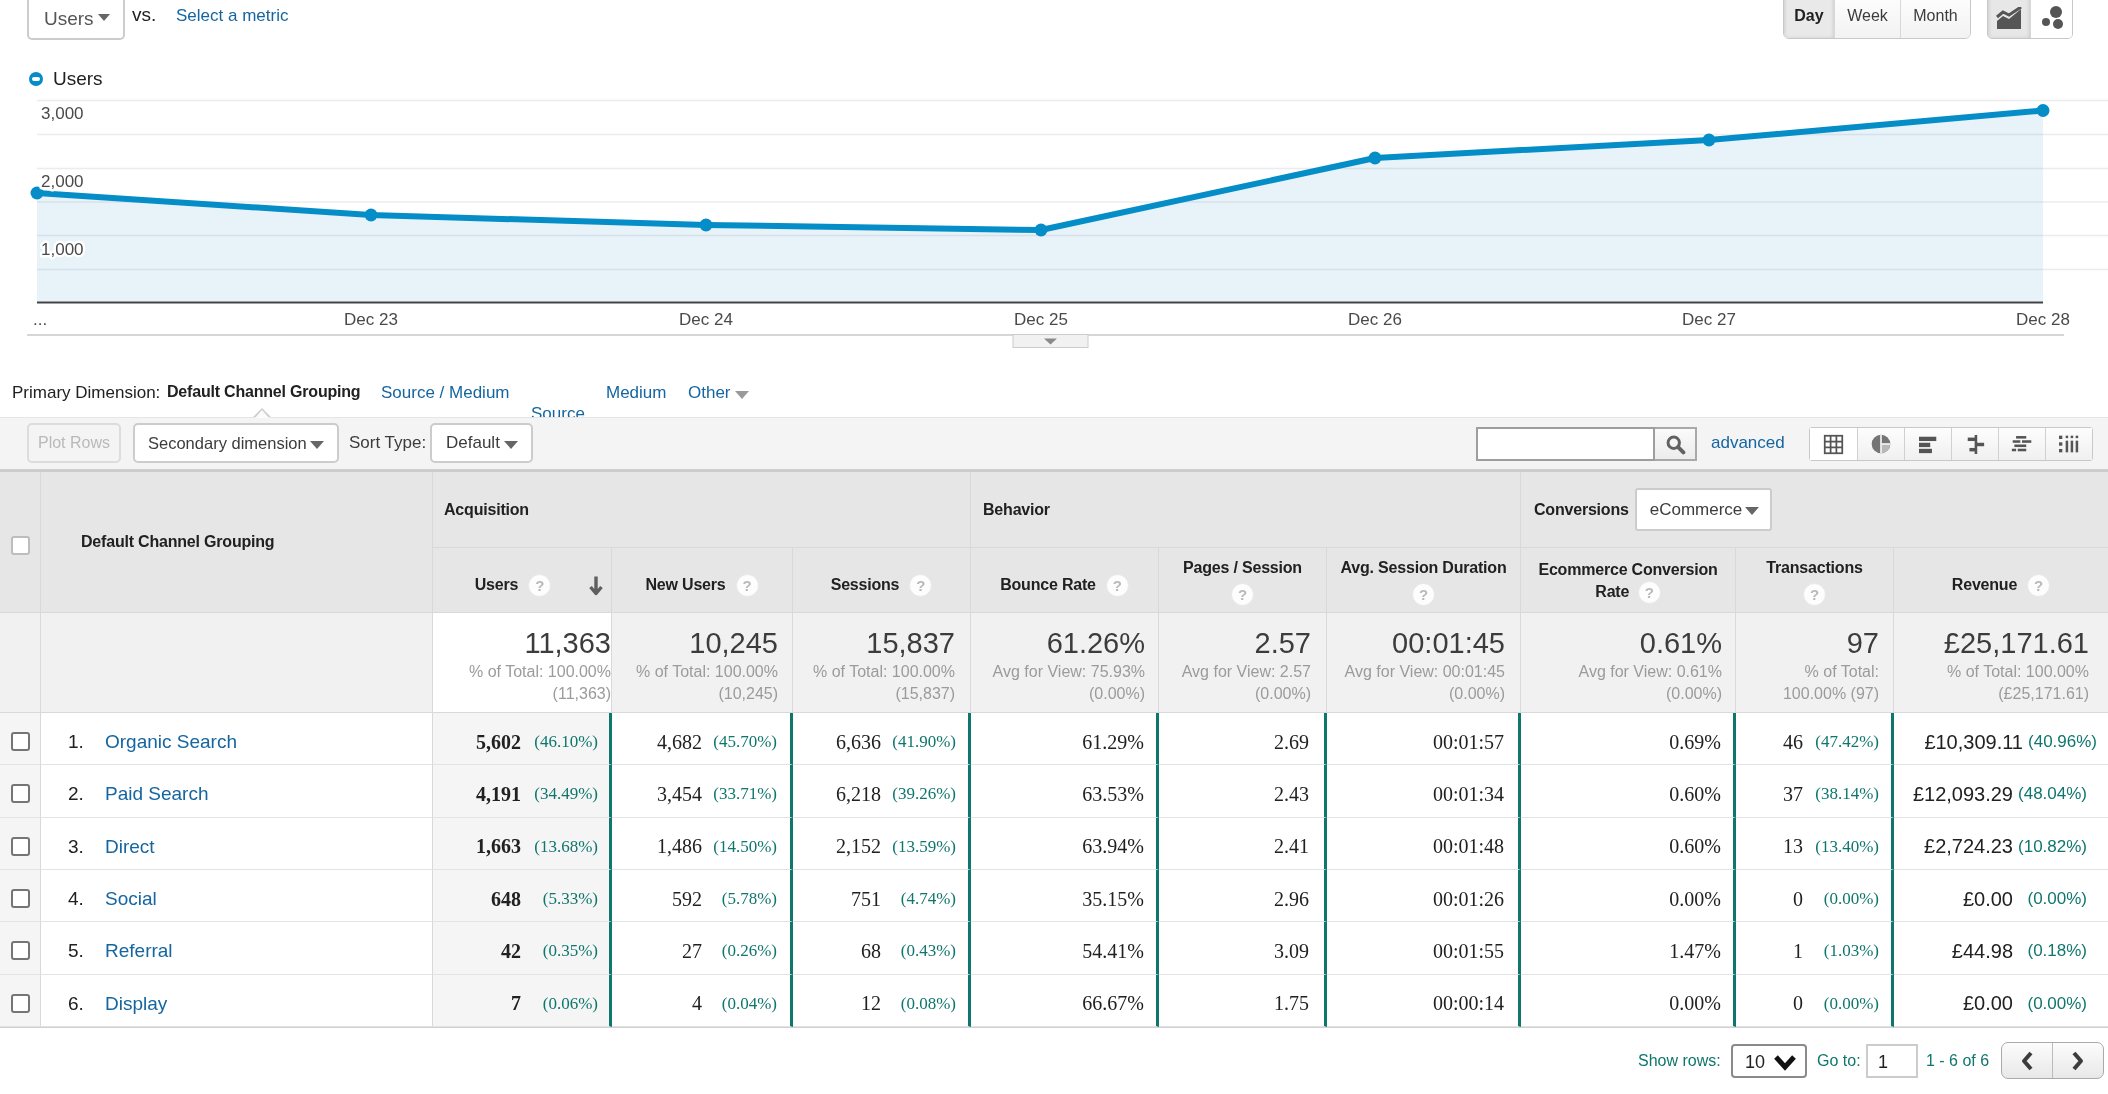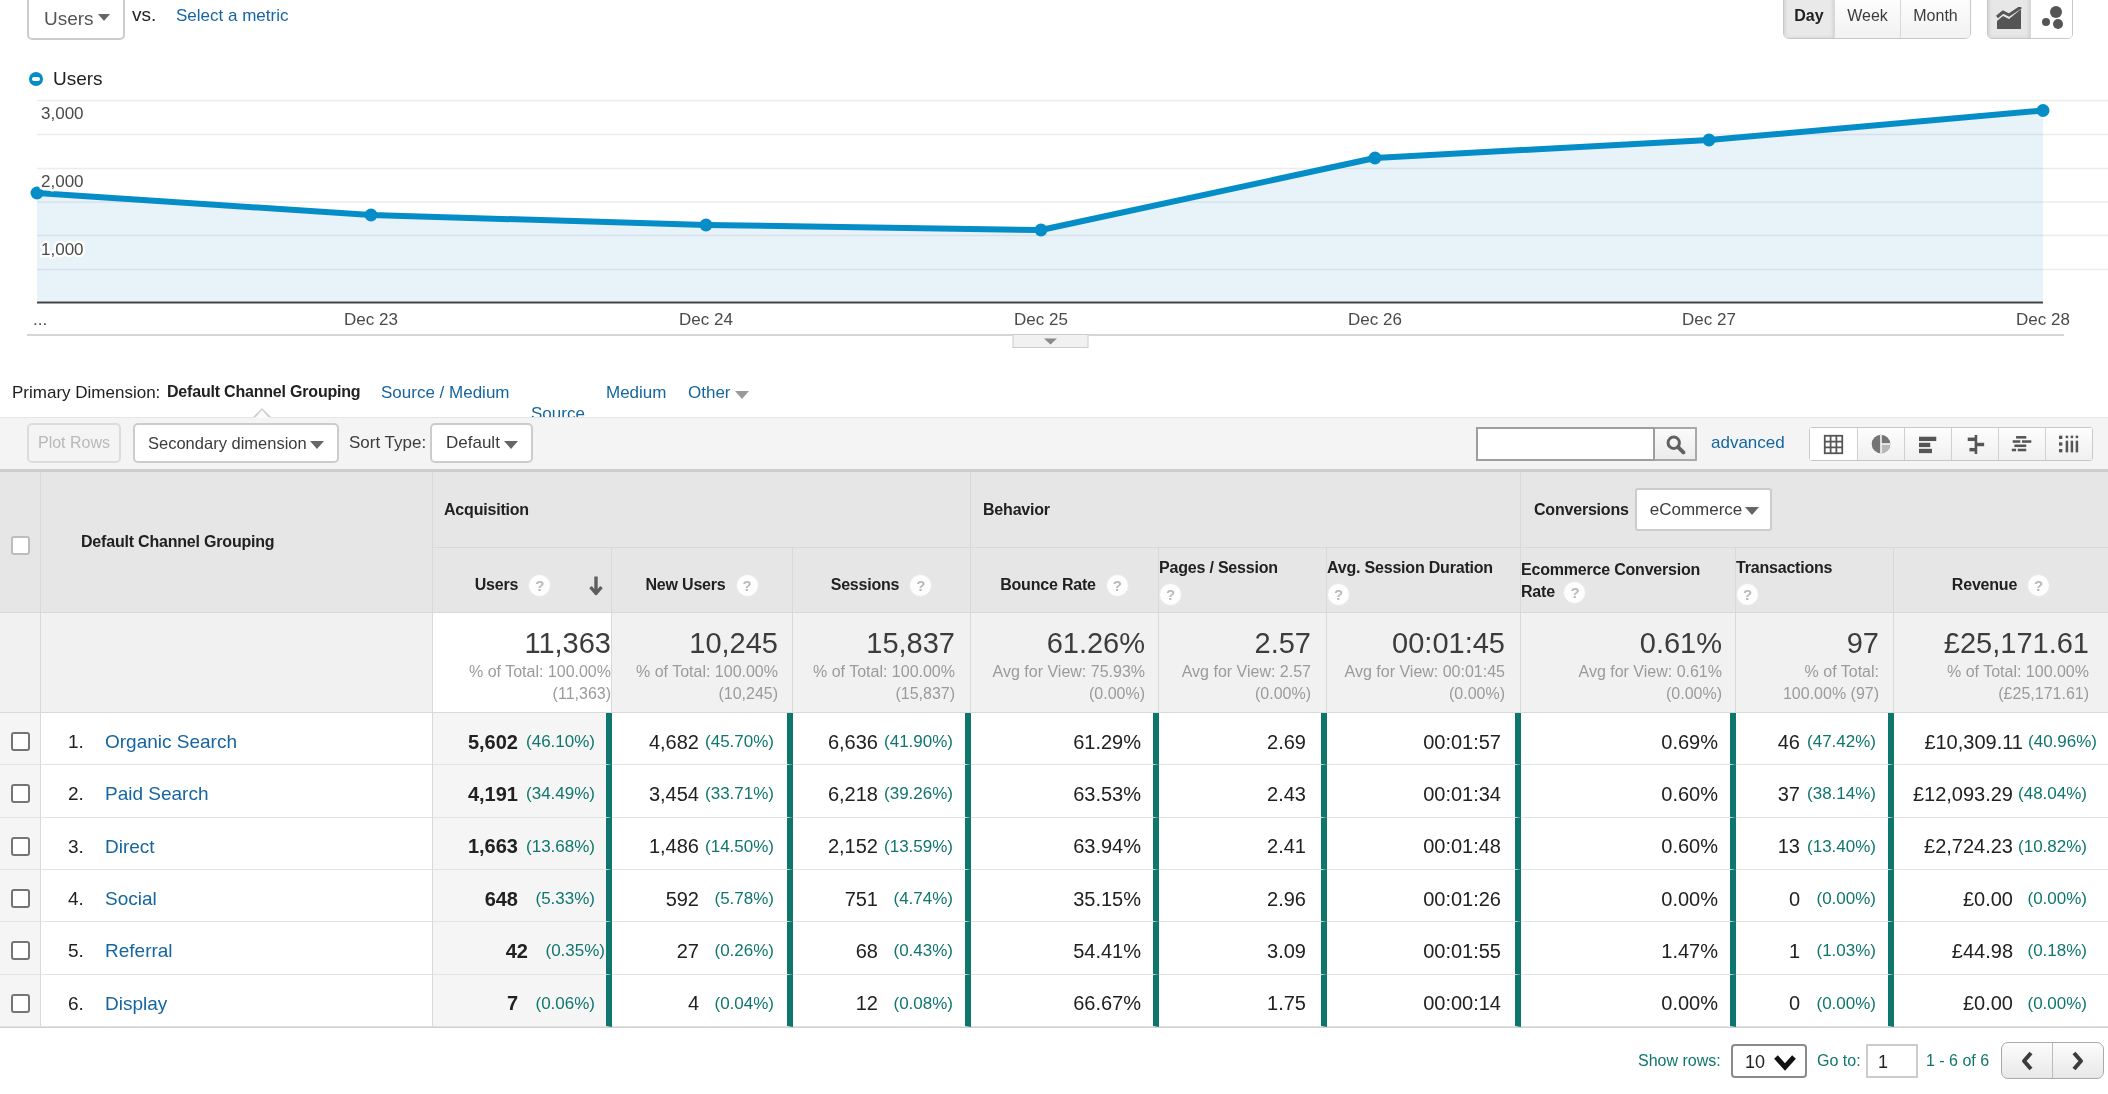--- a/index.html
+++ b/index.html
@@ -51,28 +51,28 @@
 #viewBtns { left:1809px; top:427px; height:34px; display:flex; border:1px solid #c8c8c8; border-radius:3px; position:absolute; }
 #viewBtns .b { width:47px; height:100%; display:flex; align-items:center; justify-content:center; background:linear-gradient(#fdfdfd,#f0f0f0); border-left:1px solid #d0d0d0; }
 #viewBtns .b:first-child { border-left:none; background:#fff; }
 
 
 #tbl { left:0; top:470px; width:2108px; display:grid; grid-template-columns:41px 392px 179px 181px 178px 188px 168px 194px 215px 158px 214px; grid-template-rows:76px 65px 100px repeat(6, 52.33px); border-top:2px solid #ccc; border-bottom:1px solid #d0d0d0; }
 #tbl .c { position:relative; font-size:20px; color:#212121; white-space:nowrap; }
 .hbg { background:#e6e6e6; }
 .bR { border-right:1px solid #d9d9d9; }
 .bB { border-bottom:1px solid #d9d9d9; }
-.bRl { border-right:6px solid #0f766e; }
+.bRl { border-right:3px solid #0f766e;font-family:Liberation Serif, serif; }
 .bBl { border-bottom:1px solid #e3e3e3; }
 .grayCol { background:#f5f5f5; }
 .totBg { background:#f1f1f1; }
 .hdrLbl { font-weight:bold; color:#212121; font-size:16px; letter-spacing:-0.2px; }
 .qm { display:inline-block; width:23px; height:23px; border-radius:50%; background:#fdfdfd; border:1px solid #e8e8e8; color:#b9b9b9; font-size:15px; line-height:21px; text-align:center; vertical-align:middle; font-weight:bold; }
 .subCell { display:flex; align-items:center; justify-content:center; gap:10px; padding-top:10px; }
-.subCell2 { display:flex; flex-direction:column; align-items:flex-start; justify-content:center; gap:6px; padding-top:5px; }
+.subCell2 { display:flex; flex-direction:column; align-items:center; justify-content:center; gap:6px; padding-top:5px; }
 .pct { color:#0f766e; font-size:17px; display:inline-block; text-align:right; }
 .valCell { display:flex; align-items:center; justify-content:flex-end; padding-top:7px; }
 .totCell { text-align:right; padding-top:13px; }
 .totNum { font-size:29px; color:#3c3c3c; line-height:35px; }
 .totSub { font-size:16px; color:#9b9b9b; line-height:22px; }
 .chk { display:inline-block; width:19px; height:19px; border:2px solid #757575; border-radius:3px; background:#fff; }
 .rowNum { display:inline-block; width:37px; font-size:19px; color:#212121; }
 .chanCell { display:flex; align-items:center; padding-left:27px; padding-top:7px; background:#fff; font-size:19px; }
 .chanCell a { font-size:19px; }
 .chkCell { display:flex; align-items:center; justify-content:center; background:#f5f5f5; padding-top:6px; }
@@ -516,21 +516,21 @@
         <span>£0.00</span>
         <span class="pct" style="width:74px">(0.00%)</span>
       </div>
 <div class="c chkCell bR bBl" style="grid-row:8;grid-column:1">
         <span class="chk"></span>
       </div>
 <div class="c chanCell bR bBl" style="grid-row:8;grid-column:2">
         <span class="rowNum">5.</span>
         <a class="blue">Referral</a>
       </div>
-<div class="c valCell grayCol bRl bBl" style="grid-row:8;grid-column:3;padding-right:1px">
+<div class="c valCell grayCol bRl bBl" style="grid-row:8;grid-column:3;padding-right:11px">
         <span style="font-weight:bold">42</span>
         <span class="pct" style="width:77px">(0.35%)</span>
       </div>
 <div class="c valCell bRl bBl" style="grid-row:8;grid-column:4;padding-right:13px">
         <span>27</span>
         <span class="pct" style="width:75px">(0.26%)</span>
       </div>
 <div class="c valCell bRl bBl" style="grid-row:8;grid-column:5;padding-right:12px">
         <span>68</span>
         <span class="pct" style="width:75px">(0.43%)</span>

